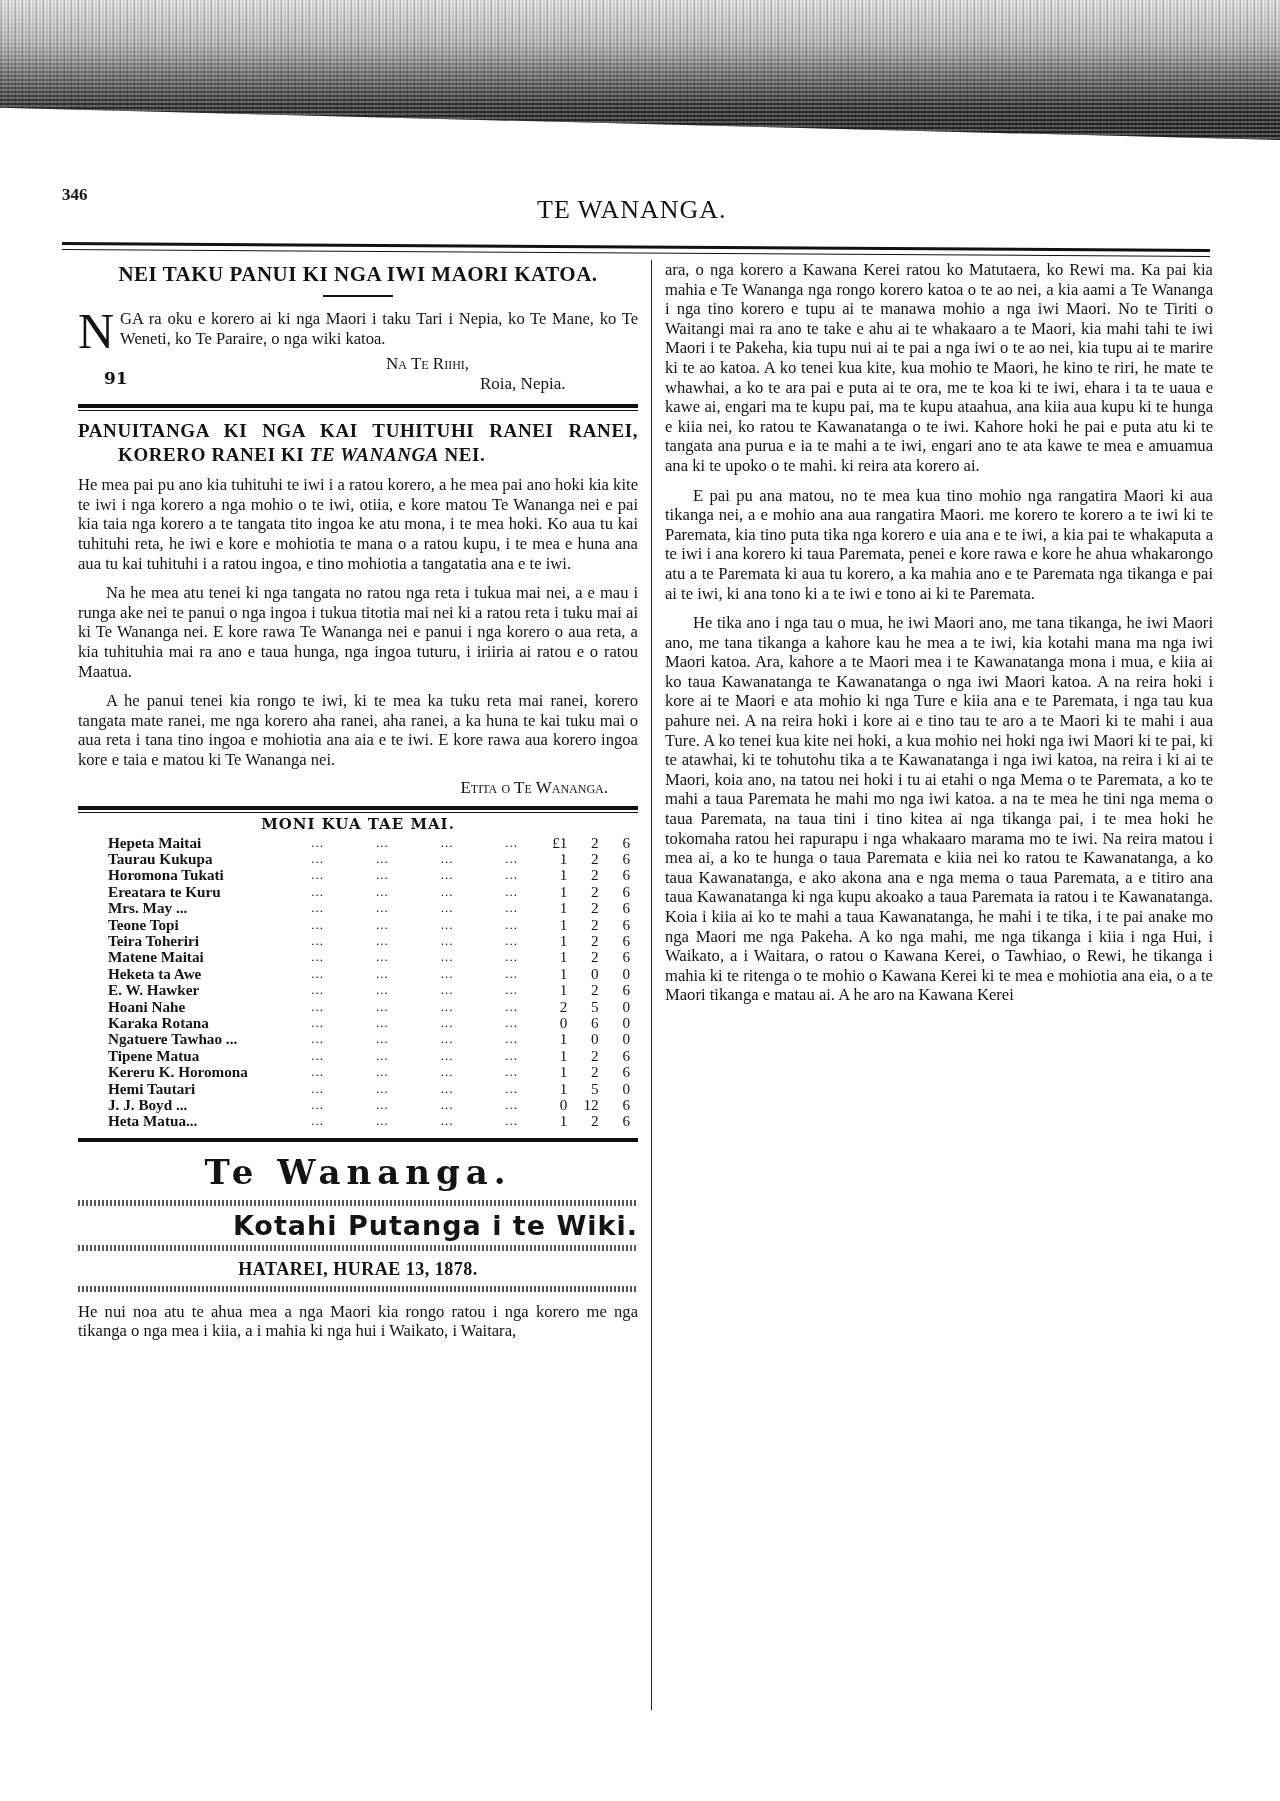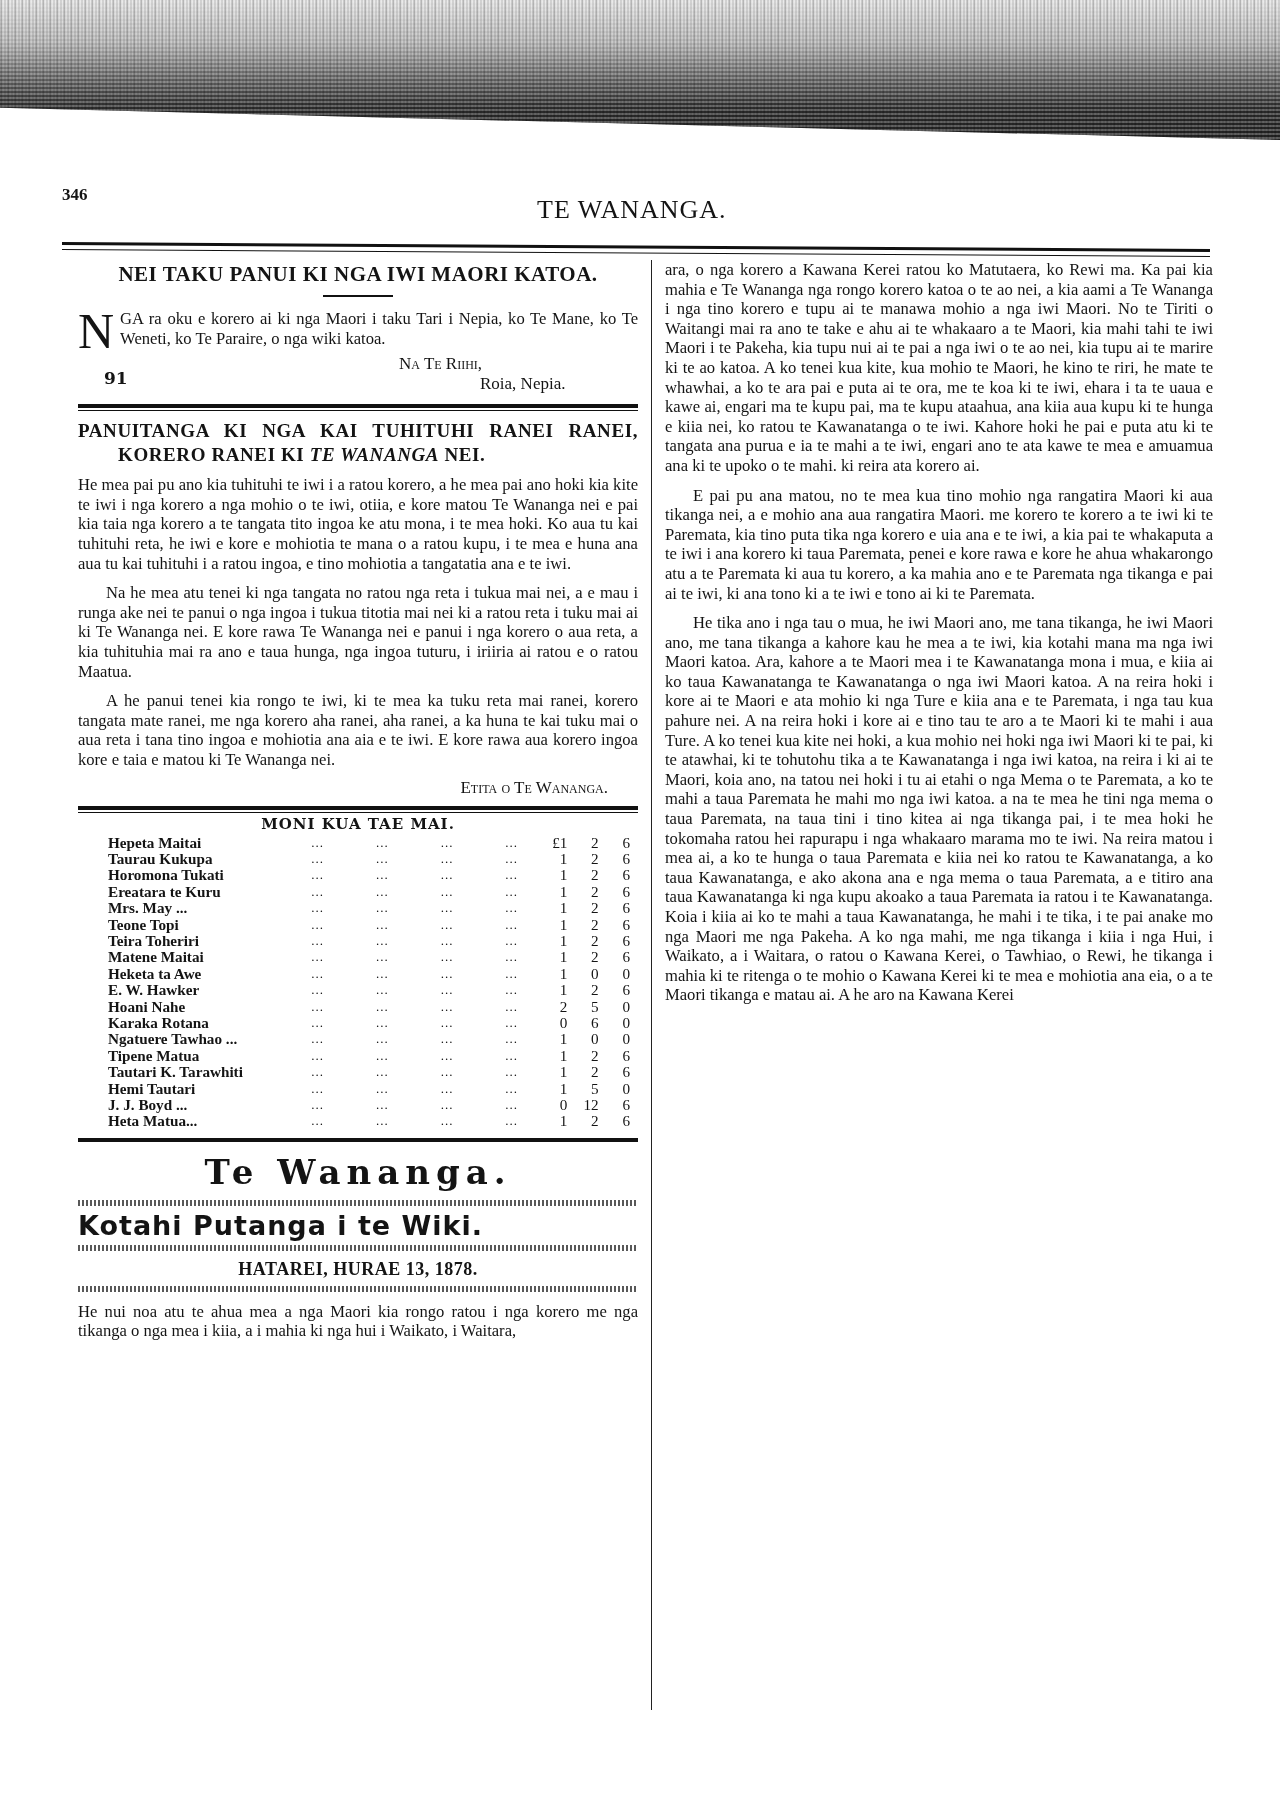--- a/index.html
+++ b/index.html
@@ -39,21 +39,21 @@
   table.money { border-collapse:collapse; width:530px; margin-left:30px; font-family:"Liberation Serif", serif; font-size:15.2px; }
   table.money td { padding:0; line-height:16.4px; height:16.4px; }
   td.name { width:170px; white-space:nowrap; font-weight:bold; }
   td.dots { width:62px; text-align:center; letter-spacing:1px; font-size:13px; }
   td.num { width:22px; text-align:right; padding-right:8px !important; }
 
   .masthead { text-align:center; font-family:"DejaVu Serif", serif; font-weight:bold; font-size:34px; letter-spacing:6px; margin:10px 0 8px 0; }
   .wavy { height:6px; margin:2px 0;
     background: repeating-linear-gradient(90deg, #111 0 2px, transparent 2px 4px);
     -webkit-mask: none; opacity:0.7; }
-  .kotahi { text-align:left; font-family:"DejaVu Sans", sans-serif; font-weight:900; font-size:27px; letter-spacing:1px; margin:4px 0; }
+  .kotahi { text-align:right; font-family:"DejaVu Sans", sans-serif; font-weight:900; font-size:27px; letter-spacing:1px; margin:4px 0; }
   .dateline { text-align:center; font-weight:bold; font-size:18px; letter-spacing:0.5px; margin:8px 0 6px 0; font-family:"Liberation Serif", serif; }
 </style>
 </head>
 <body>
 
 <div class="noise"></div>
 
 <div class="header">
   <span class="page-num">346</span>
   <span class="paper-title">TE WANANGA.</span>
@@ -64,21 +64,21 @@
 
 <div class="col-left">
   <section>
     <h1 class="h1">NEI TAKU PANUI KI NGA IWI MAORI KATOA.</h1>
     <div class="short-rule"></div>
     <p class="body">
       <span class="dropcap">N</span><span>GA ra oku e korero ai ki nga Maori i taku Tari i Nepia, ko Te Mane, ko Te Weneti, ko Te Paraire, o nga wiki katoa.</span>
     </p>
     <div style="position:relative;height:44px;margin-top:6px;">
       <span class="bold" style="position:absolute;left:26px;top:8px;font-size:17px;">91</span>
-      <span class="sig sc" style="position:absolute;left:321px;top:0;">Na Te Riihi,</span>
+      <span class="sig sc" style="position:absolute;left:308px;top:0;">Na Te Riihi,</span>
       <span class="sig" style="position:absolute;left:402px;top:20px;">Roia, Nepia.</span>
     </div>
   </section>
   <div class="thick-rule"></div>
   <div class="thin-rule"></div>
 
   <section>
     <div class="h2"><span>PANUITANGA KI NGA KAI TUHITUHI RANEI RANEI, KORERO RANEI KI </span><span class="it">TE WANANGA</span><span> NEI.</span></div>
     <p class="body">He mea pai pu ano kia tuhituhi te iwi i a ratou korero, a he mea pai ano hoki kia kite te iwi i nga korero a nga mohio o te iwi, otiia, e kore matou Te Wananga nei e pai kia taia nga korero a te tangata tito ingoa ke atu mona, i te mea hoki. Ko aua tu kai tuhituhi reta, he iwi e kore e mohiotia te mana o a ratou kupu, i te mea e huna ana aua tu kai tuhituhi i a ratou ingoa, e tino mohiotia a tangatatia ana e te iwi.</p>
     <p class="body indent" style="margin-top:10px;">Na he mea atu tenei ki nga tangata no ratou nga reta i tukua mai nei, a e mau i runga ake nei te panui o nga ingoa i tukua titotia mai nei ki a ratou reta i tuku mai ai ki Te Wananga nei. E kore rawa Te Wananga nei e panui i nga korero o aua reta, a kia tuhituhia mai ra ano e taua hunga, nga ingoa tuturu, i iriiria ai ratou e o ratou Maatua.</p>
@@ -226,21 +226,21 @@
             <td class="name">Tipene Matua</td>
             <td class="dots">...</td>
             <td class="dots">...</td>
             <td class="dots">...</td>
             <td class="dots">...</td>
             <td class="num">1</td>
             <td class="num">2</td>
             <td class="num">6</td>
           </tr>
           <tr>
-            <td class="name">Tautari K. Tarawhiti</td>
+            <td class="name">Kereru K. Horomona</td>
             <td class="dots">...</td>
             <td class="dots">...</td>
             <td class="dots">...</td>
             <td class="dots">...</td>
             <td class="num">1</td>
             <td class="num">2</td>
             <td class="num">6</td>
           </tr>
           <tr>
             <td class="name">Hemi Tautari</td>

